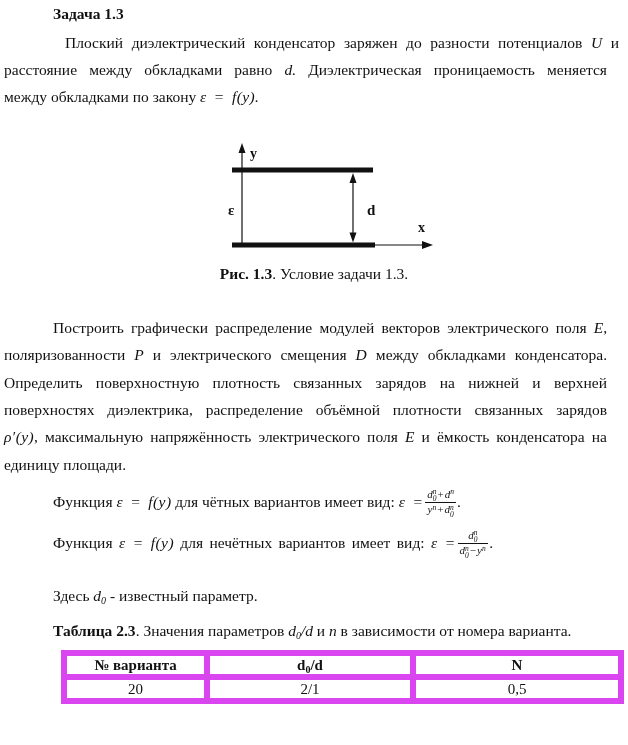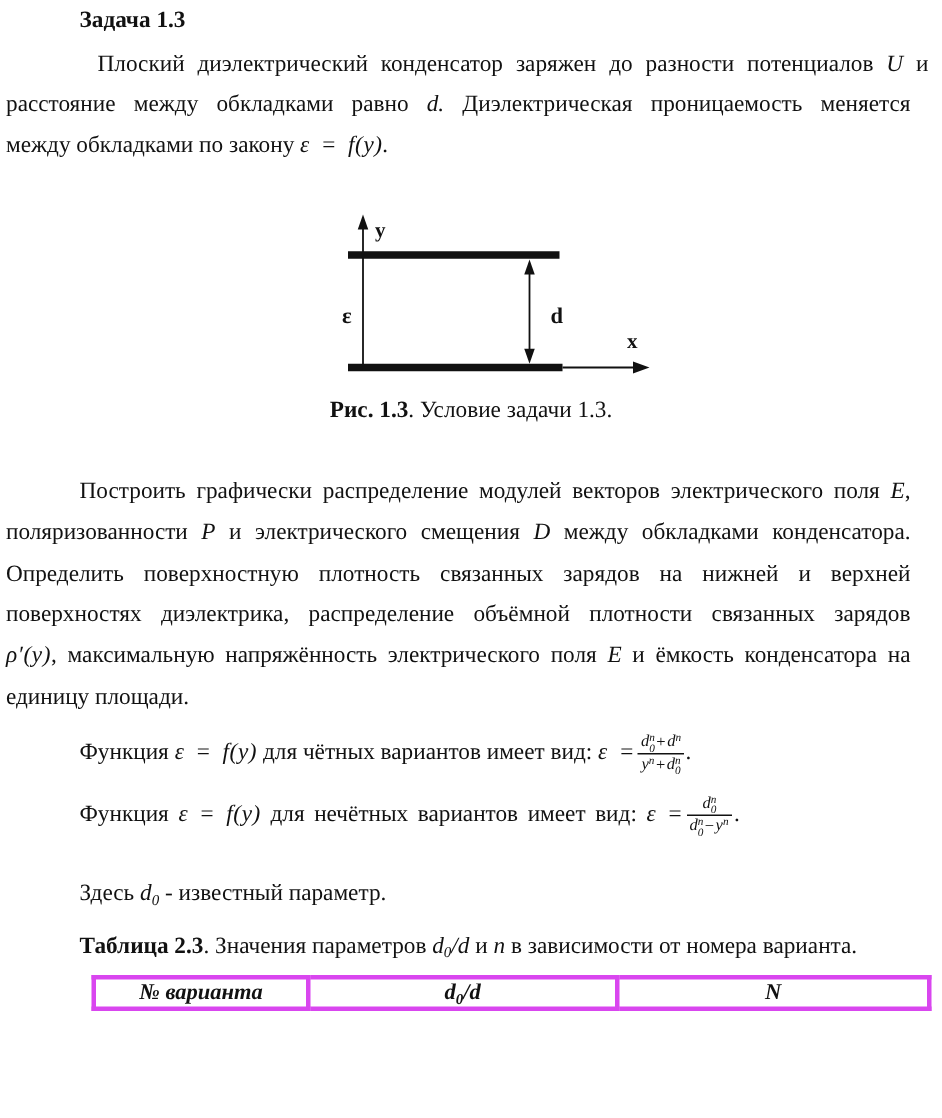--- a/index.html
+++ b/index.html
@@ -32,22 +32,22 @@
   #figure text { font-family: "Liberation Serif", "DejaVu Serif", serif; font-weight: bold; fill: #111; }
   .caption { position: absolute; left: 0; width: 628px; top: 264px; height: 20px; line-height: 20px; text-align: center; }
 
   
   #params-table {
     position: absolute; left: 61px; top: 650px; width: 557px;
     border-collapse: collapse; table-layout: fixed;
     font-size: 15px;
   }
   #params-table th, #params-table td {
-    border: 3px solid #d946ef; padding: 0; height: 18px; line-height: 18px;
-    text-align: center; font-weight: normal; font-style: italic;
+    border: 6px solid #d946ef; padding: 0; height: 18px; line-height: 18px;
+    text-align: center; font-weight: normal;
   }
   #params-table th { font-weight: bold; }
 </style>
 </head>
 <body>
 
 <div class="ln b" style="left:53px;top:4px;">Задача 1.3</div>
 
 <div class="ln j" style="left:53px;top:33px;width:554px;margin-left:12px;"><span>Плоский диэлектрический конденсатор заряжен до разности потенциалов</span> <span class="mi">U</span> <span>и</span></div>
 <div class="ln j" style="left:4px;top:60px;width:603px;"><span>расстояние между обкладками равно</span> <span class="mi">d.</span> <span>Диэлектрическая проницаемость меняется</span></div>
@@ -92,14 +92,19 @@
       <col style="width:208px">
     </colgroup>
   <thead>
     <tr>
       <th>№ варианта</th>
       <th><span>d</span><sub class="s">0</sub><span>/d</span></th>
       <th>N</th>
     </tr>
   </thead>
   <tbody>
+    <tr>
+      <td>20</td>
+      <td>2/1</td>
+      <td>0,5</td>
+    </tr>
   </tbody>
 </table>
 
 </body></html>

